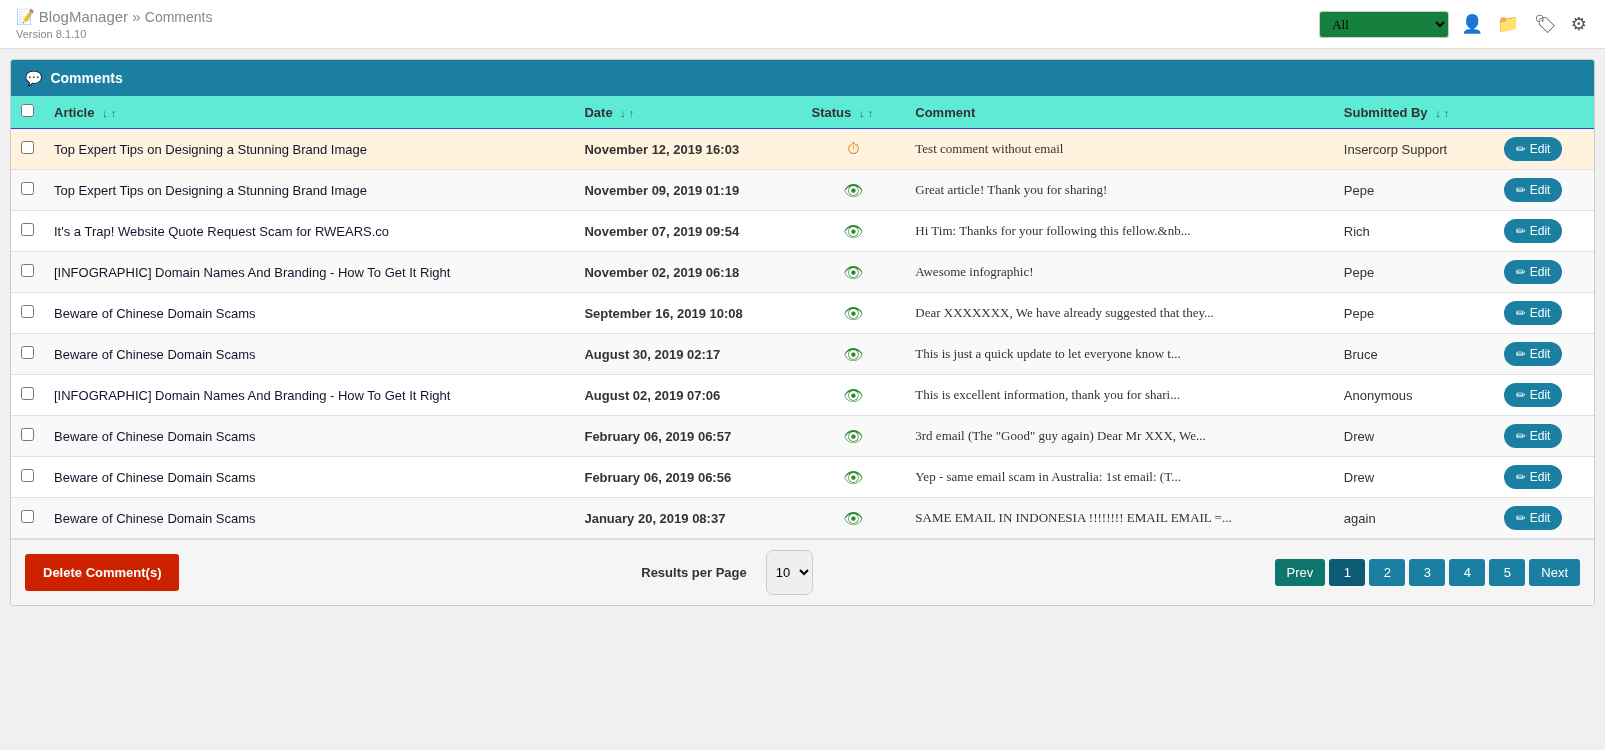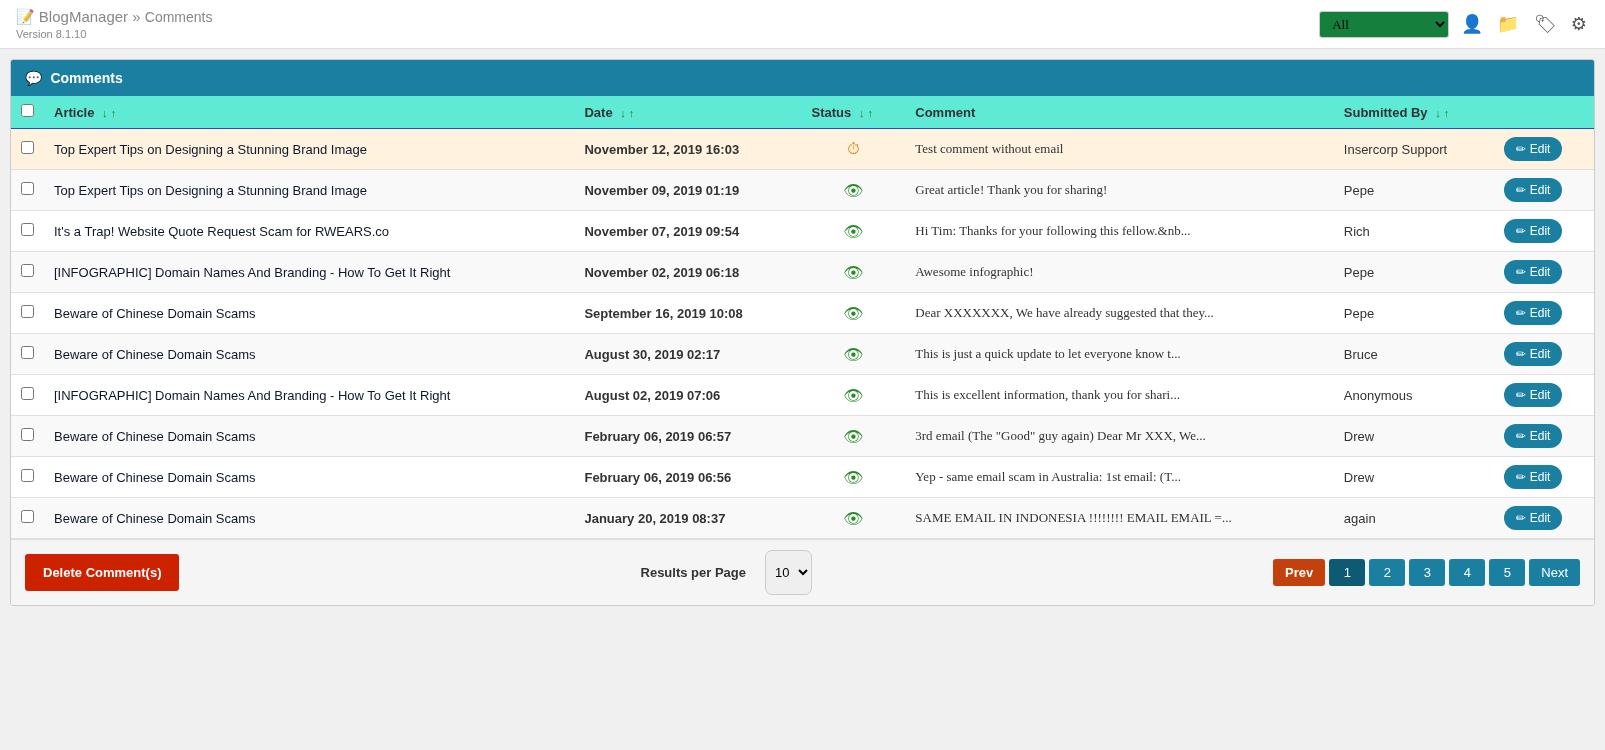--- a/index.html
+++ b/index.html
@@ -130,21 +130,21 @@
     .page-btn {
       background: #1a7fa0;
       color: #fff;
       border: none;
       padding: 6px 12px;
       border-radius: 3px;
       cursor: pointer;
       font-size: 13px;
       min-width: 36px;
     }
-    .page-btn.disabled { background: #c2410c; cursor: default; font-weight: bold; }
+    .page-btn.disabled { background: #0f766e; cursor: default; }
     .page-btn.active { background: #0d5a75; }
 
     .checkbox-col { width: 20px; }
     td.checkbox-col, th.checkbox-col { text-align: center; }
 
     .comment-text { max-width: 380px; font-family: Liberation Serif, serif; }
     .date-col { white-space: nowrap; font-weight: bold; }
   </style>
 </head>
 <body>

